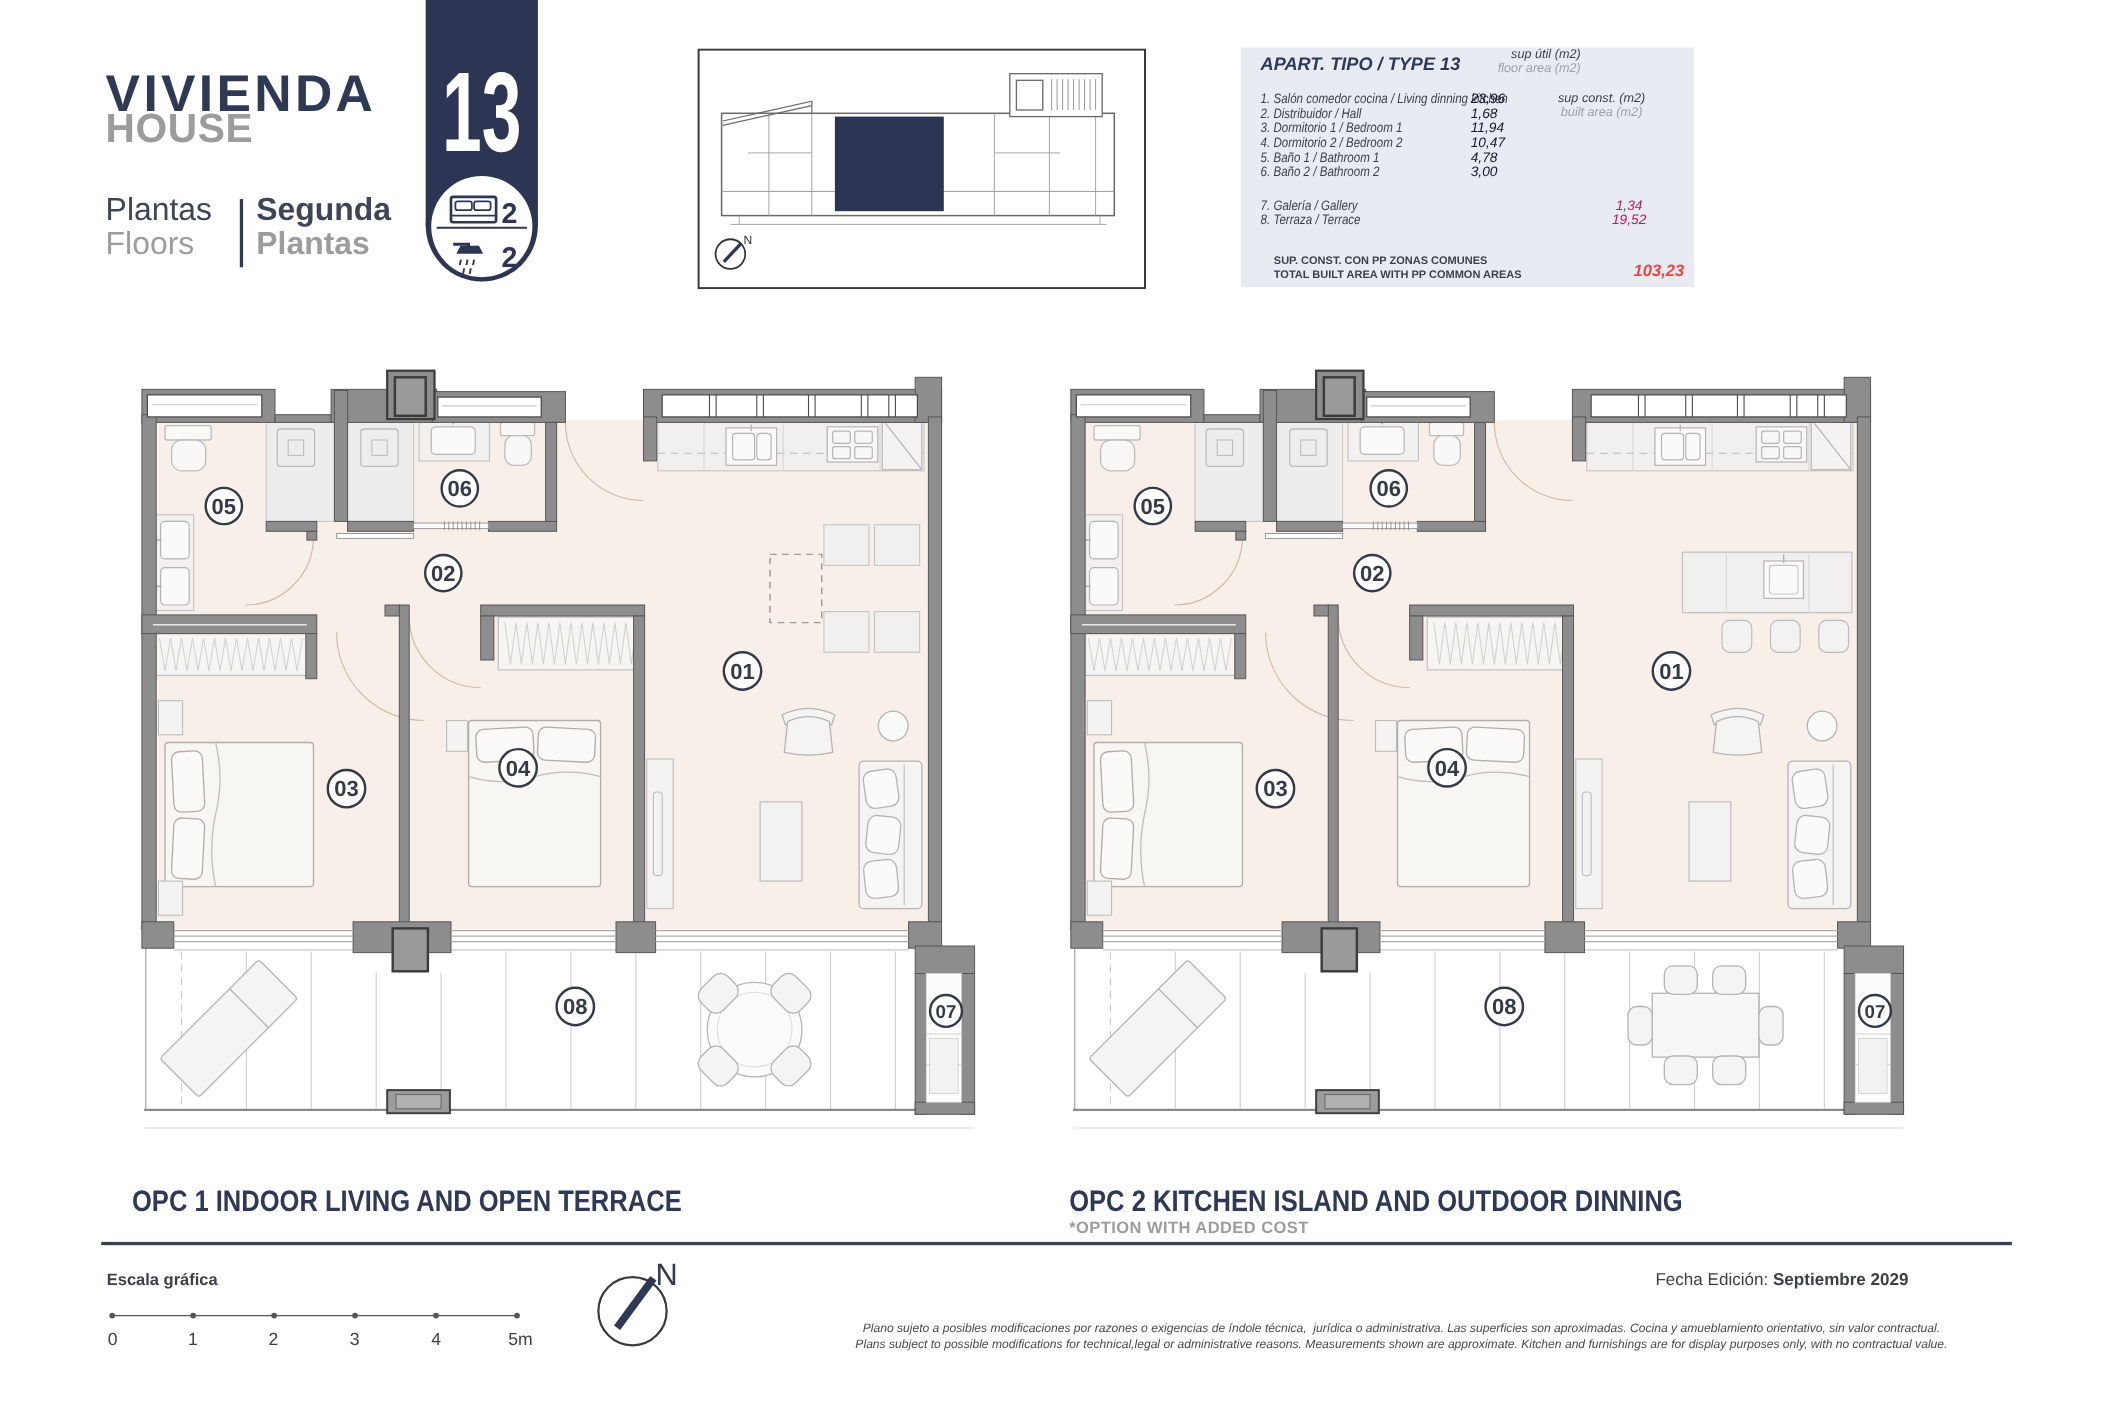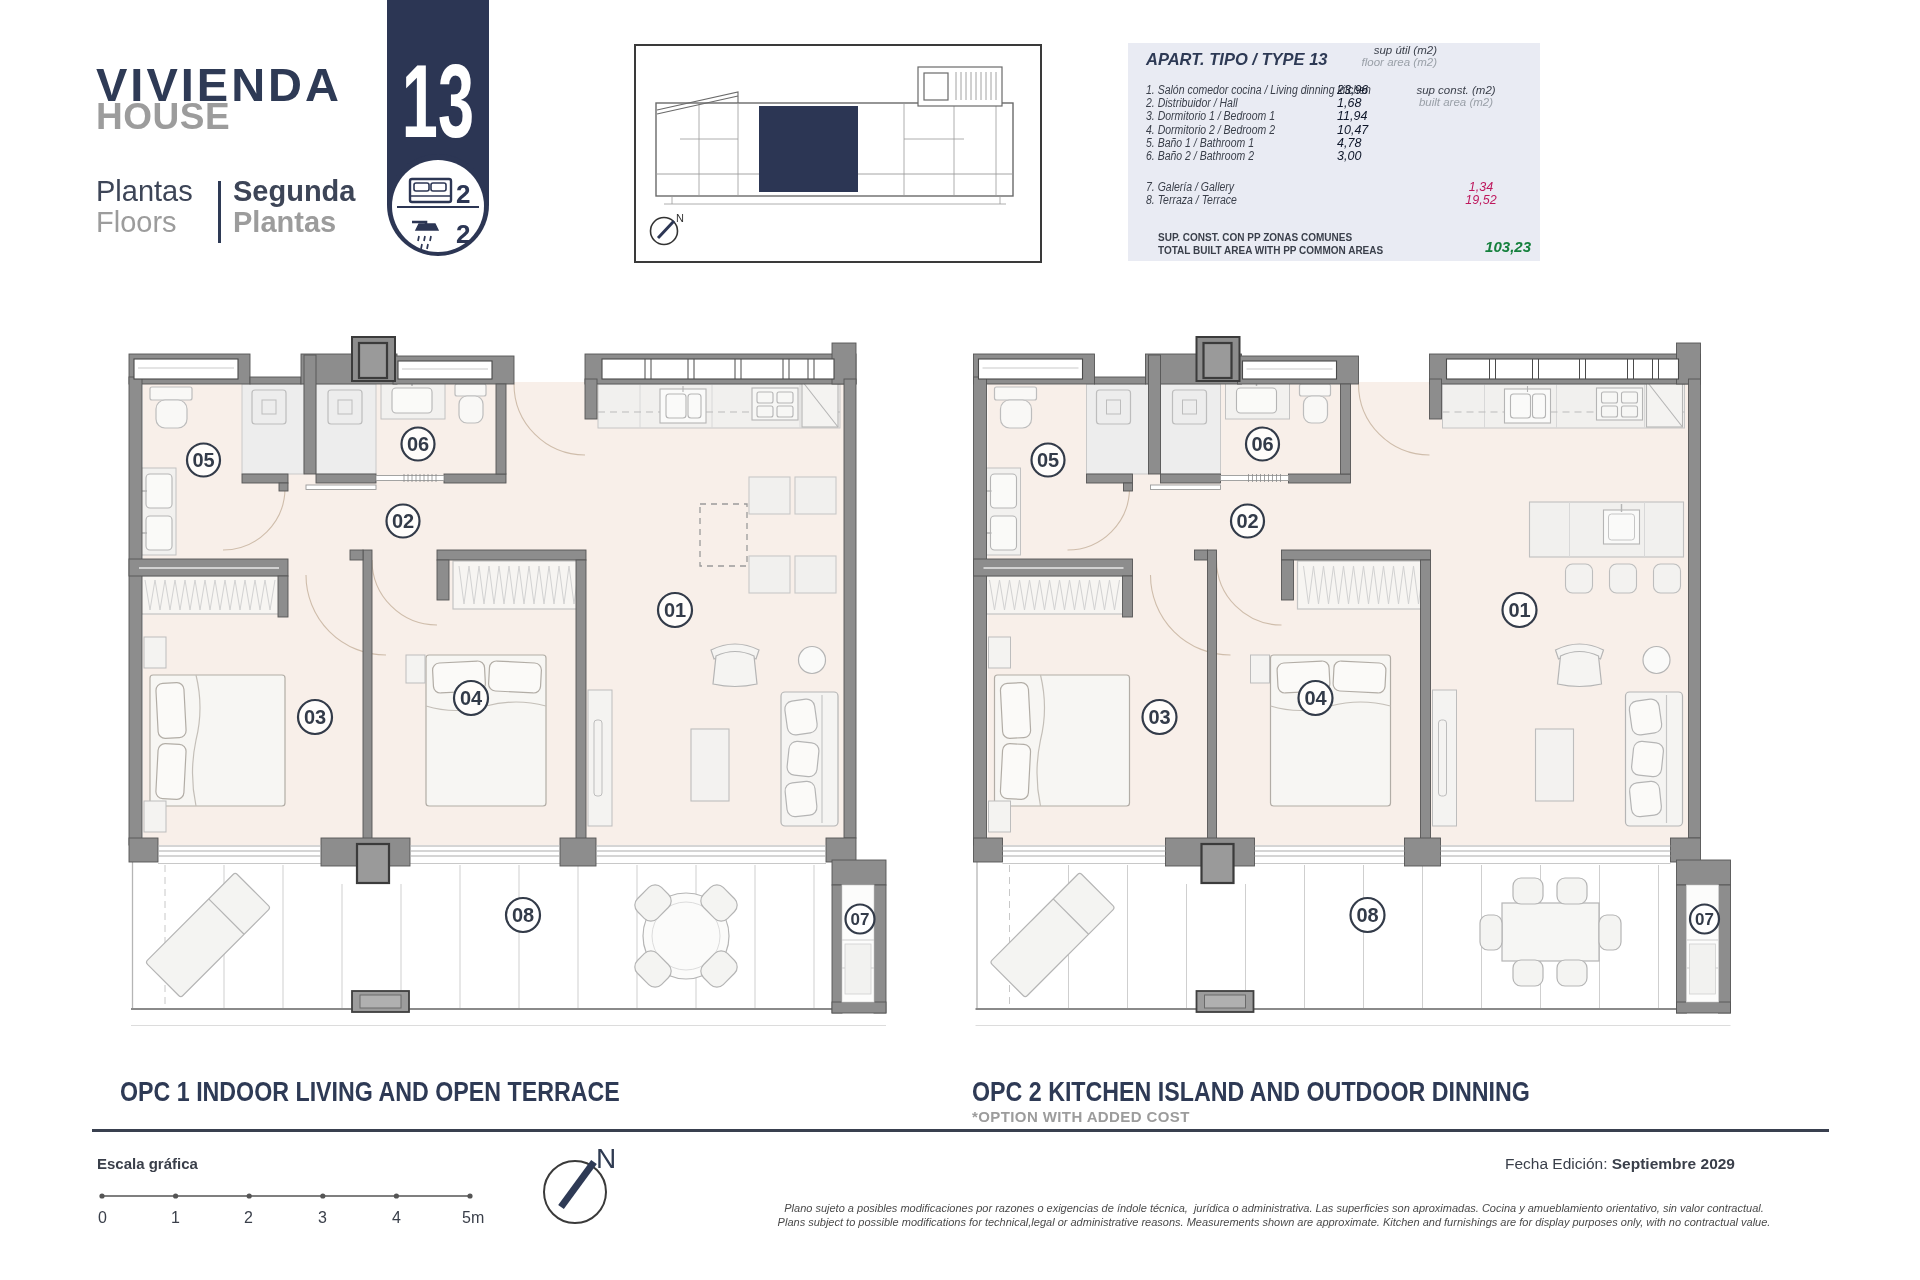--- a/index.html
+++ b/index.html
@@ -110,21 +110,21 @@
 <div class="abs" style="left:1146px;top:84px;transform:scale(0.84,1);transform-origin:left top;font-size:12.5px;font-style:italic;color:#3a3f4a;line-height:13.2px;">1. Salón comedor cocina / Living dinning kitchen<br>2. Distribuidor / Hall<br>3. Dormitorio 1 / Bedroom 1<br>4. Dormitorio 2 / Bedroom 2<br>5. Baño 1 / Bathroom 1<br>6. Baño 2 / Bathroom 2</div>
 
 <div class="abs" style="left:1337px;top:84px;width:100px;text-align:left;font-size:12.5px;font-style:italic;color:#0f172a;line-height:13.2px;">23,96<br>1,68<br>11,94<br>10,47<br>4,78<br>3,00</div>
 
 <div class="abs" style="left:1146px;top:181px;transform:scale(0.84,1);transform-origin:left top;font-size:12.5px;font-style:italic;color:#3a3f4a;line-height:13.2px;">7. Galería / Gallery<br>8. Terraza / Terrace</div>
 
 <div class="abs" style="left:1431px;top:181px;width:100px;text-align:center;font-size:12.5px;font-style:italic;color:#be185d;line-height:13.2px;">1,34<br>19,52</div>
 
 <div class="abs" style="left:1146px;top:231px;font-size:10px;font-weight:bold;color:#3a3f4a;line-height:13px;margin-left:12px;">SUP. CONST. CON PP ZONAS COMUNES<br>TOTAL BUILT AREA WITH PP COMMON AREAS</div>
 
-<div class="abs" style="left:1431px;top:238px;width:100px;text-align:right;font-size:15px;font-weight:bold;font-style:italic;color:#15803d;">103,23</div>
+<div class="abs" style="left:1431px;top:238px;width:100px;text-align:right;font-size:15px;font-weight:bold;font-style:italic;color:#ef4444;">103,23</div>
 <svg class="abs" style="left:0;top:0;" width="1920" height="1280" viewBox="0 0 1920 1280">
 <defs>
 <g id="apt">
 
   <rect x="143" y="382" width="701" height="463" fill="#f8efe9"></rect>
 
   <g stroke="#cfcfcf" stroke-width="1">
     <line x1="224" y1="865" x2="224" y2="1008"></line>
           <line x1="283" y1="865" x2="283" y2="1008"></line>
     <line x1="342" y1="884" x2="342" y2="1008"></line>

